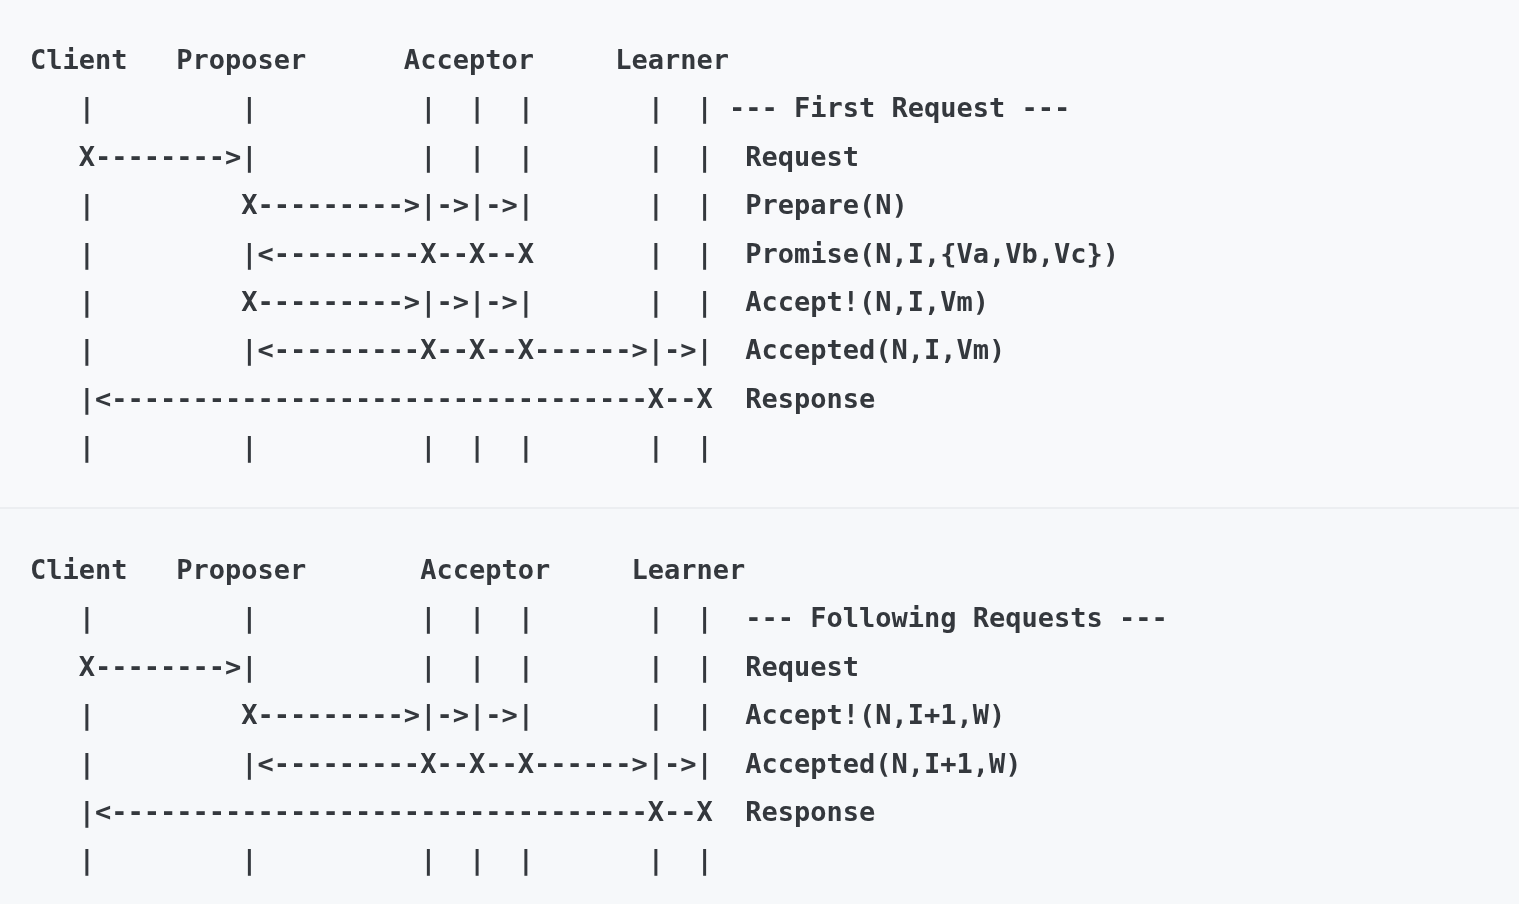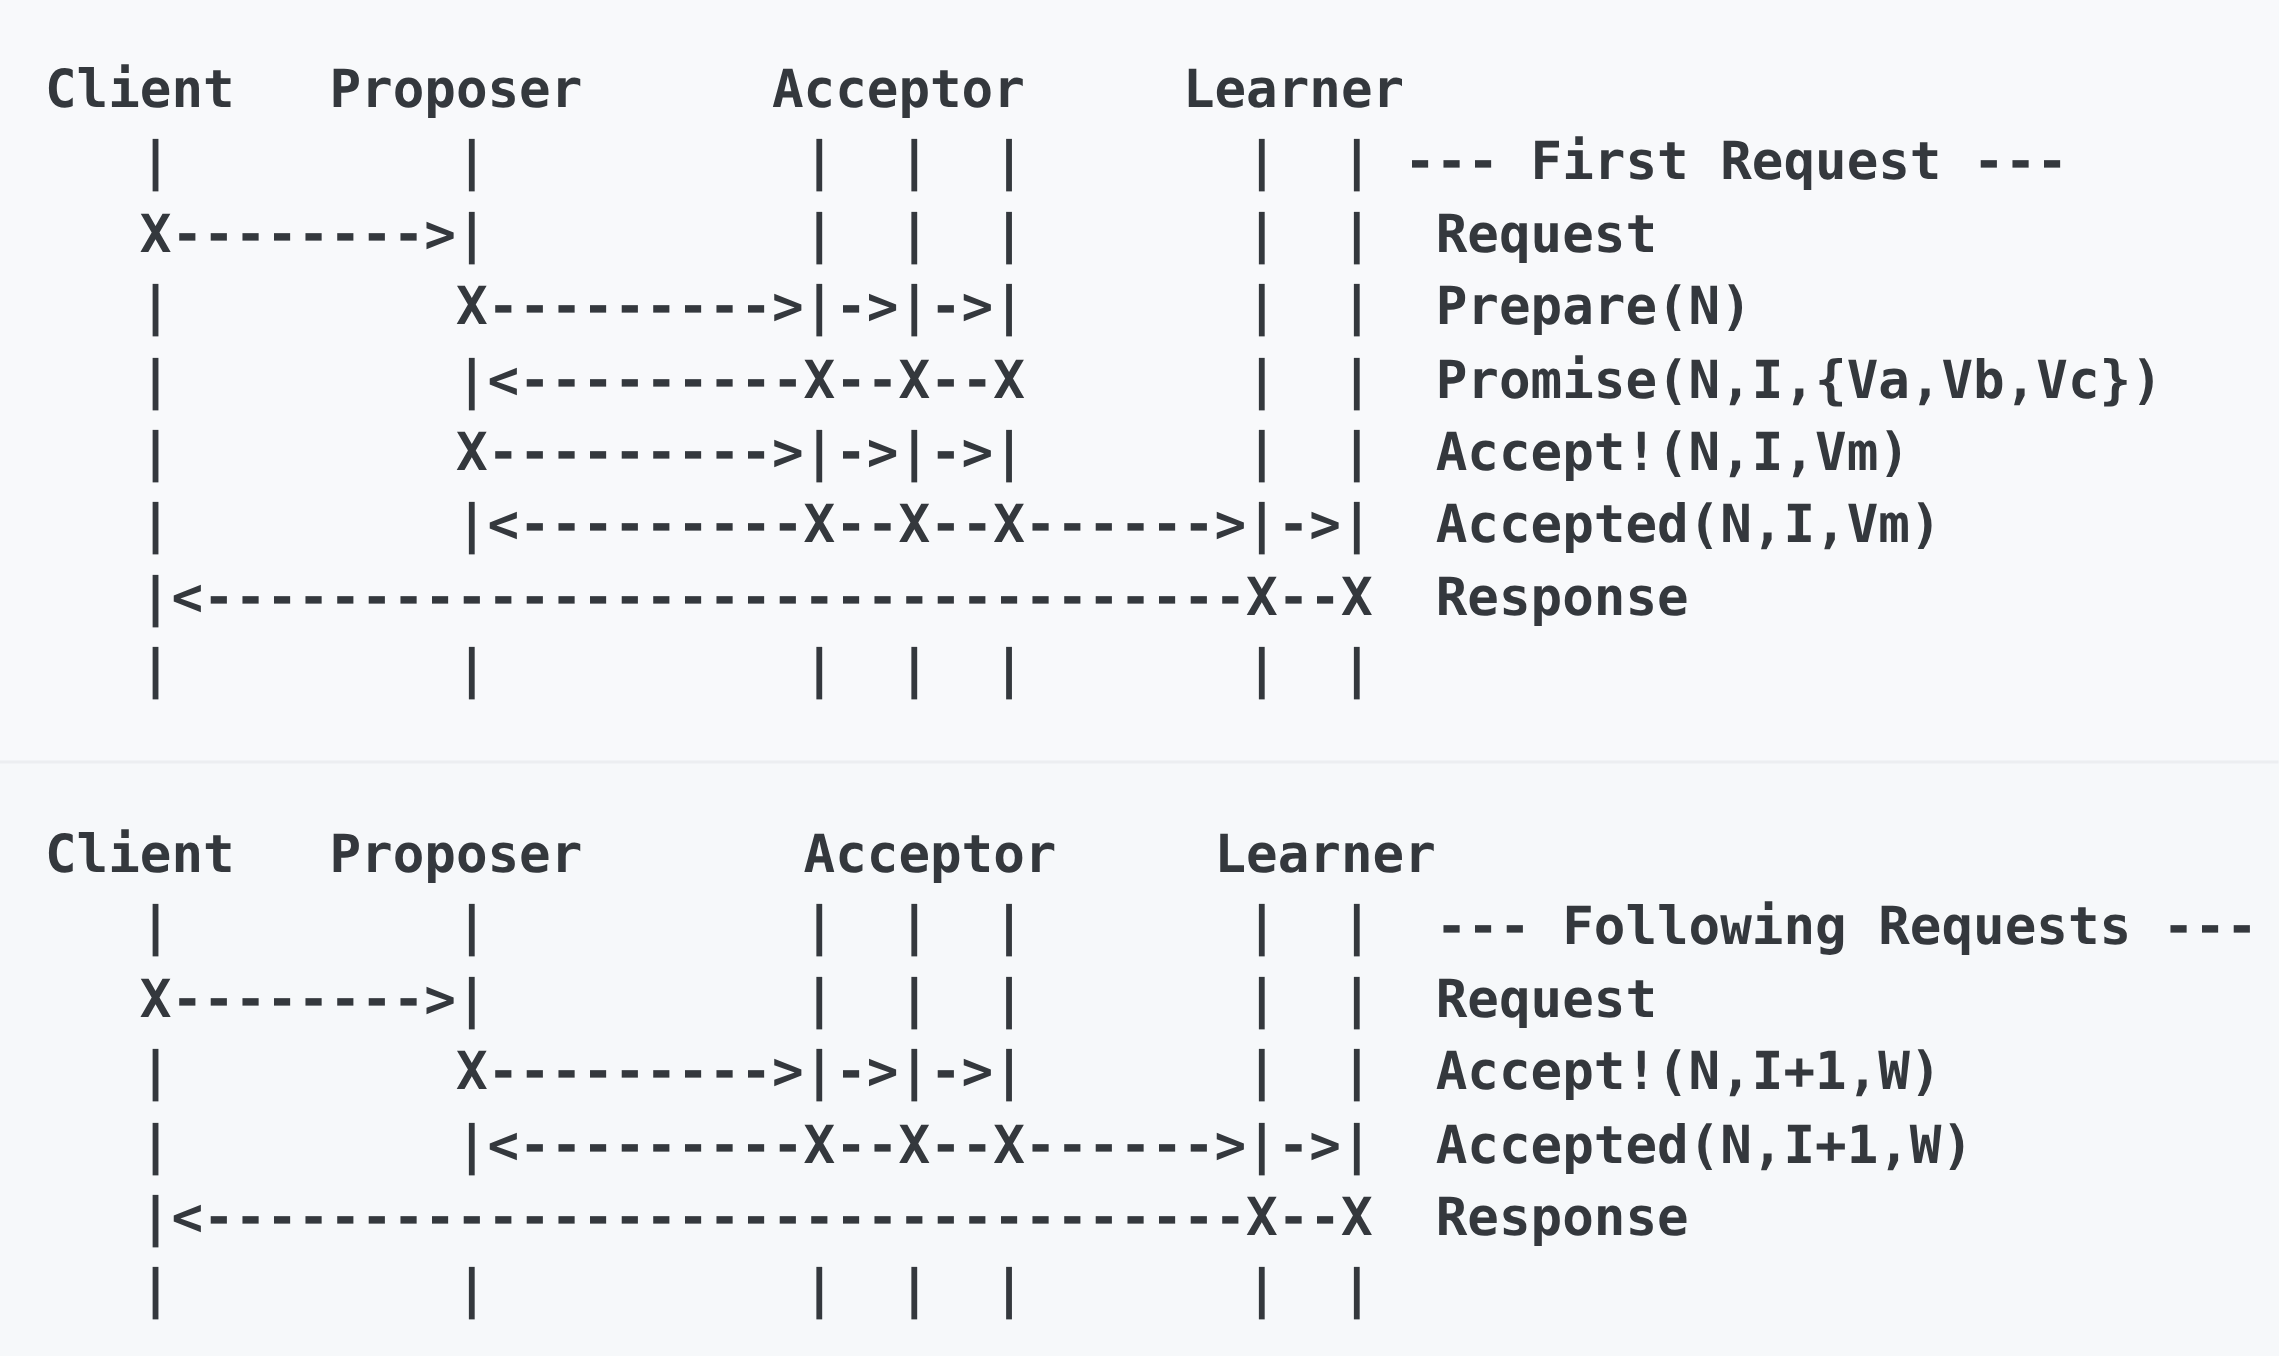--- a/index.html
+++ b/index.html
@@ -29,21 +29,21 @@
     position: absolute;
     left: 0; top: 507px;
     width: 1519px; height: 2px;
     background: #eceef1;
   }
   pre.ascii-diagram {
     position: absolute;
     margin: 0;
     left: 30px;
     font-family: "DejaVu Sans Mono", "Liberation Mono", monospace;
-    font-size: 35px;
+    font-size: 27px;
     line-height: 48.4px;
     font-weight: 600;
     letter-spacing: 0;
     color: #34383d;
     white-space: pre;
   }
   #diagram-first {
     top: 36px;
   }
   #diagram-following {

